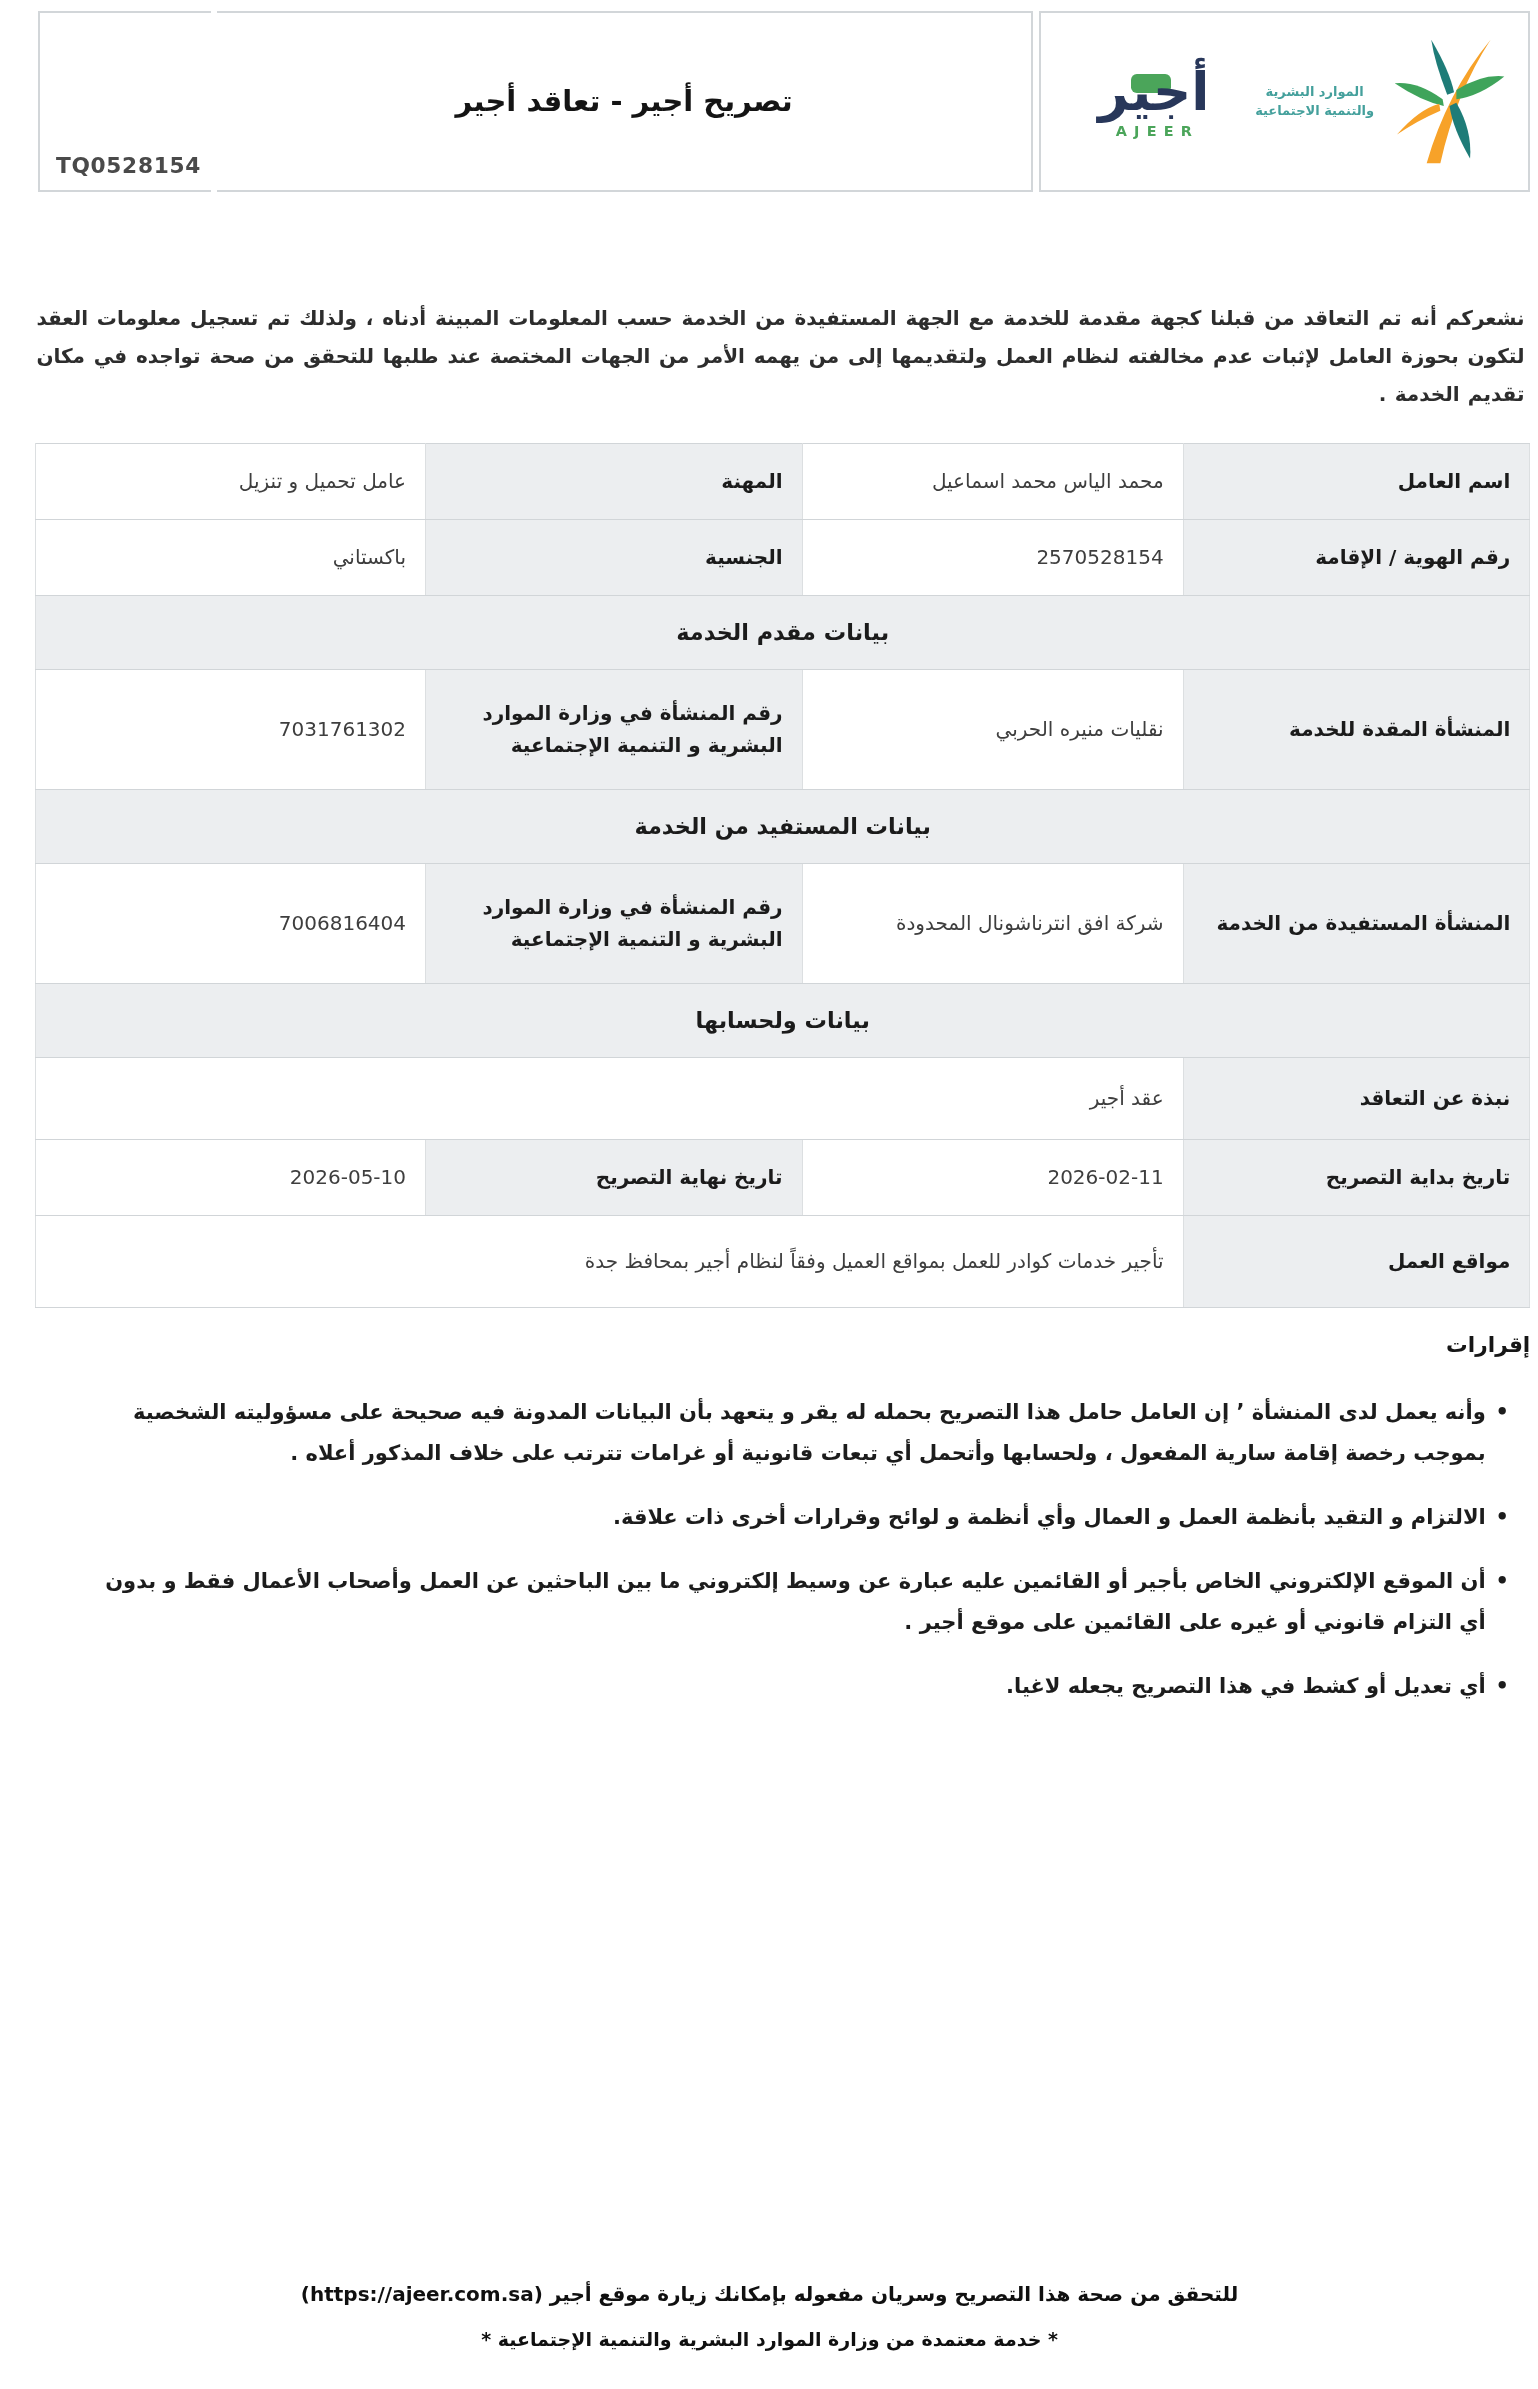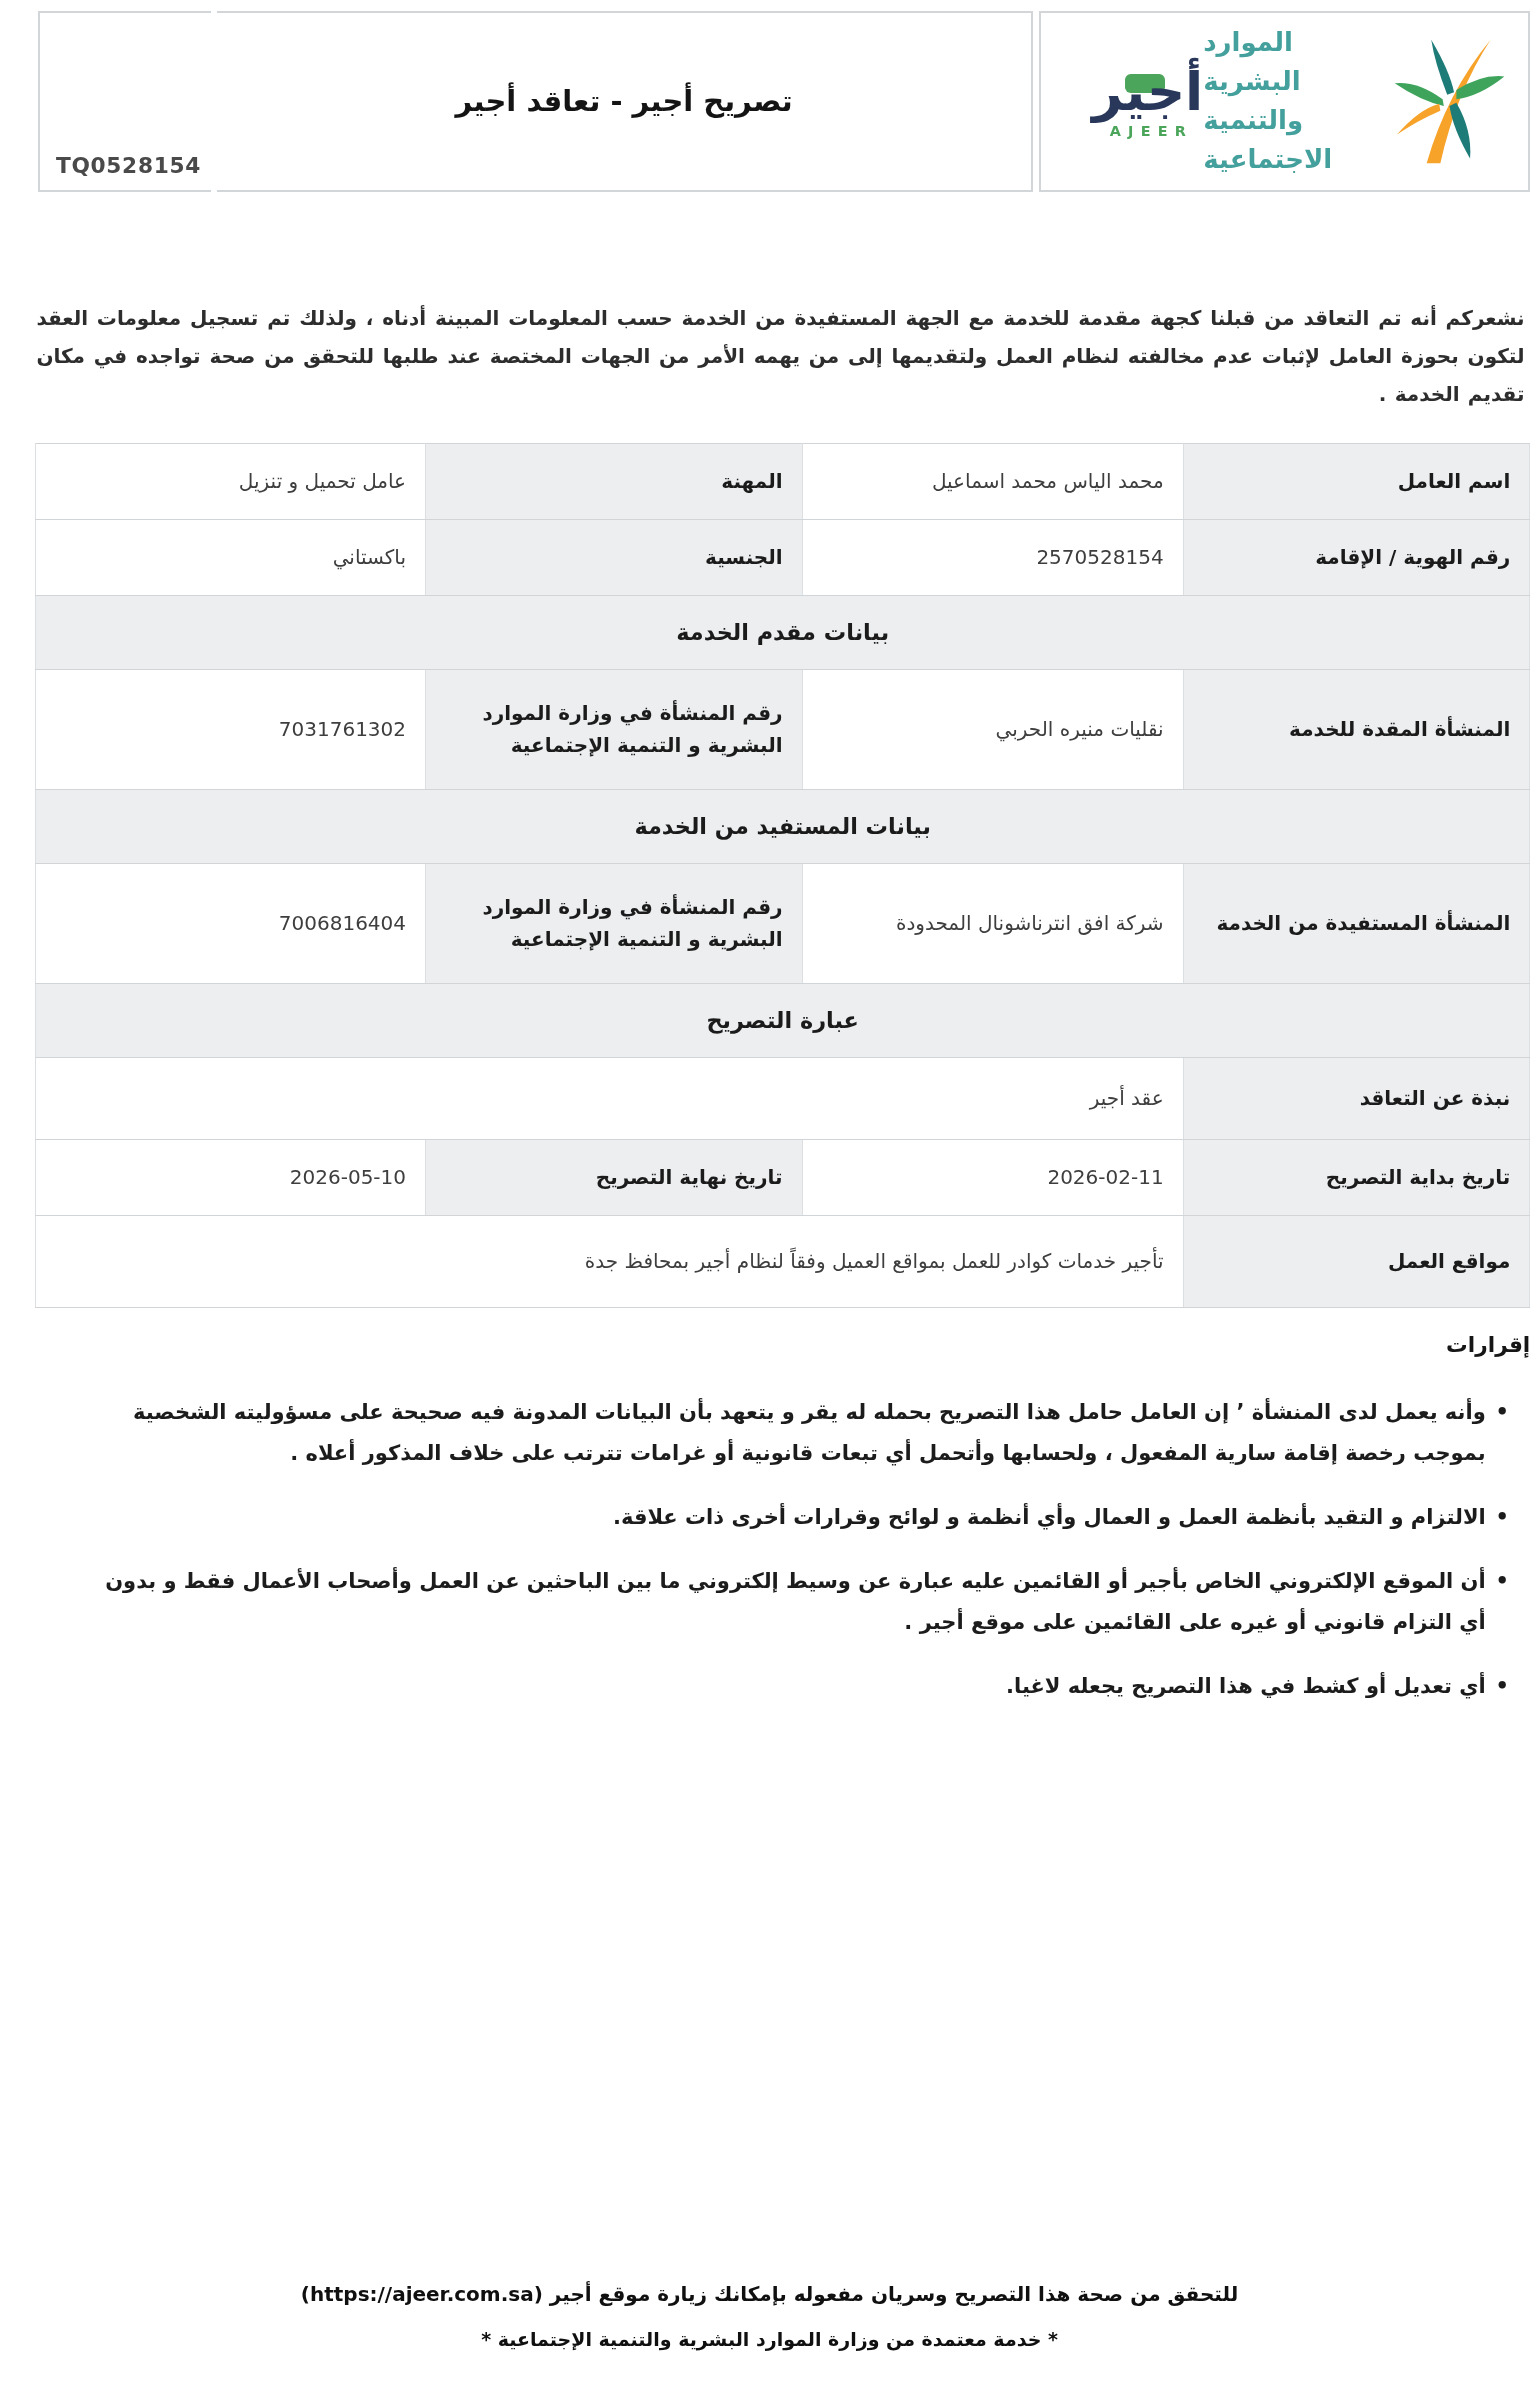--- a/index.html
+++ b/index.html
@@ -23,21 +23,21 @@
   .hdr-mid{flex:1;border-left:none;display:flex;align-items:center;justify-content:center;}
   .page-title{font-size:29px;font-weight:bold;color:#141414;direction:rtl;text-align:center;}
   .hdr-right{width:491px;display:flex;align-items:center;direction:ltr;padding:0 10px 0 51px;box-sizing:border-box;justify-content:space-between;}
 
   .ajeer{width:123px;text-align:center;direction:rtl;}
   .ajeer-ar{position:relative;display:inline-block;font-size:53px;line-height:1.05;font-weight:bold;color:#28375a;z-index:1;text-align:right;}
   .ajeer-green-sq{position:absolute;top:10px;right:38px;width:40px;height:19px;background:#4ba55a;border-radius:5.8px;z-index:-1;}
   .ajeer-en{margin-top:2.9px;font-size:14.4px;font-weight:bold;color:#4ba55a;letter-spacing:7.2px;direction:ltr;padding-left:7.2px;}
 
   .ministry{display:flex;align-items:center;gap:7.2px;direction:ltr;}
-  .ministry-text{font-size:26px;font-weight:bold;color:#44a09c;text-align:left;line-height:1.5;direction:rtl;}
+  .ministry-text{font-size:13px;font-weight:bold;color:#44a09c;text-align:center;line-height:1.5;direction:rtl;}
   .emblem{width:137px;height:137px;flex:0 0 auto;}
 
   
   .intro{
     margin:107px 5.8px 30px 1.4px;
     font-size:20px;font-weight:bold;color:#2d2d2d;
     line-height:38px;text-align:justify;text-align-last:right;word-spacing:1.4px;
   }
 
   
@@ -148,21 +148,21 @@
         <td colspan="4">بيانات المستفيد من الخدمة</td>
       </tr>
       <tr class="r-tall">
         <td class="lbl">المنشأة المستفيدة من الخدمة</td>
         <td class="val">شركة افق انترناشونال المحدودة</td>
         <td class="lbl">رقم المنشأة في وزارة الموارد البشرية و التنمية الإجتماعية</td>
         <td class="val num">7006816404</td>
       </tr>
 
       <tr class="sec">
-        <td colspan="4">عبارة التصريح</td>
+        <td colspan="4">بيانات ولحسابها</td>
       </tr>
       <tr class="r-brief">
         <td class="lbl">نبذة عن التعاقد</td>
         <td class="val" colspan="3">عقد أجير</td>
       </tr>
       <tr class="r-std">
         <td class="lbl">تاريخ بداية التصريح</td>
         <td class="val num">2026-02-11</td>
         <td class="lbl">تاريخ نهاية التصريح</td>
         <td class="val num">2026-05-10</td>

